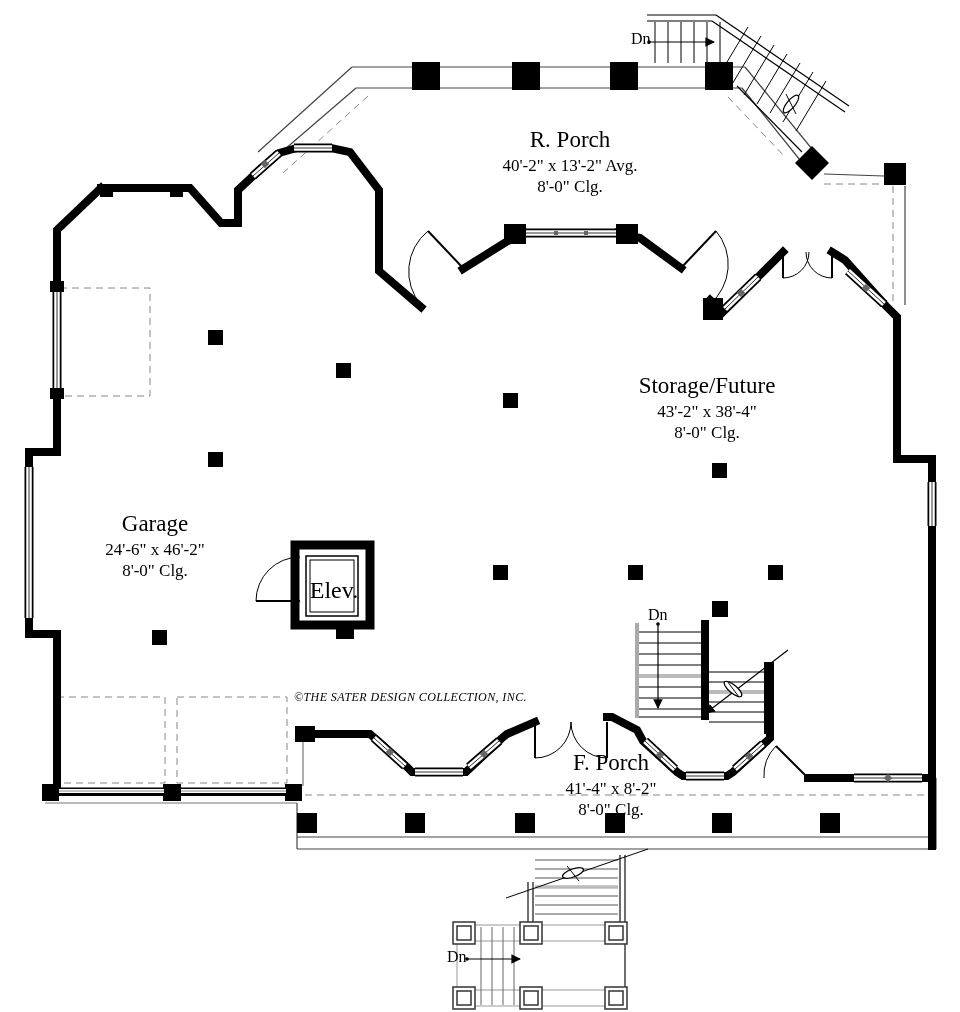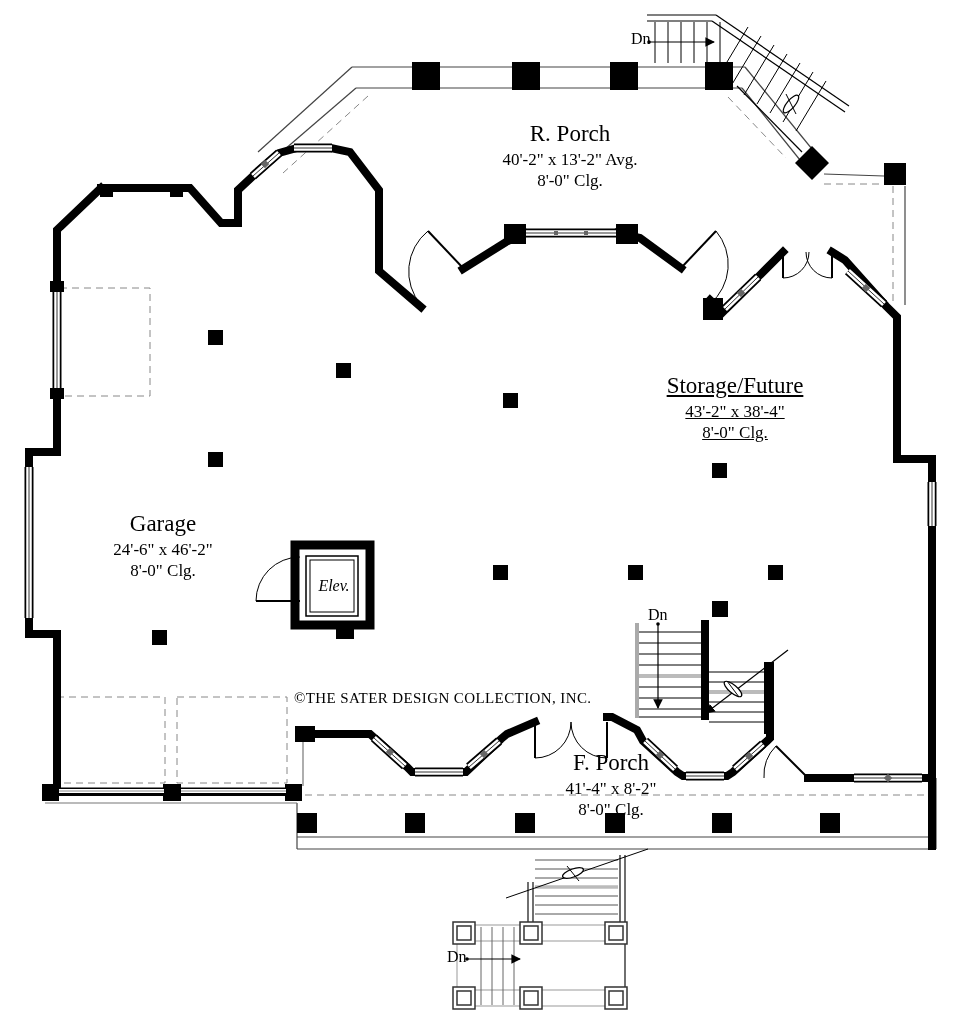--- a/index.html
+++ b/index.html
@@ -17,34 +17,34 @@
     text-align:center;
     transform:translateX(-50%);
     line-height:1.25;
     white-space:nowrap;
   }
   .room-title{font-size:23px;}
   .room-dim,.room-clg{font-size:17px;}
   .elev-label{
     position:absolute;
     transform:translateX(-50%);
-    font-size:16px;
+    font-size:24px;
     white-space:nowrap;
-    font-style:italic;
   }
   .dn{
     position:absolute;
     font-size:16px;
     white-space:nowrap;
   }
   .copyright{
     position:absolute;
-    font-size:15px;
+    font-size:12px;
     letter-spacing:.4px;
     white-space:nowrap;
+    font-style:italic;
   }
 </style>
 </head>
 <body>
 
 <div class="plan">
 
 <svg width="960" height="1012" viewBox="0 0 960 1012">
   <defs>
     <marker id="arr" viewBox="0 0 10 10" refX="9" refY="5" markerWidth="8" markerHeight="8" orient="auto-start-reverse">
@@ -389,33 +389,33 @@
       <rect x="605" y="987" width="22" height="22"></rect>
           <rect x="609" y="991" width="14" height="14"></rect>
     </g>
     <g>
       <circle cx="467" cy="959" r="1.8" fill="#000"></circle>
       <line x1="467" y1="959" x2="520" y2="959" stroke="#000" stroke-width="1.2" marker-end="url(#arr)"></line>
     </g>
   </g>
 </svg>
 
-  <div class="label" style="left:570px;top:120px;">
+  <div class="label" style="left:570px;top:126px;">
     <div class="room-title">R. Porch</div>
     <div class="room-dim">40'-2" x 13'-2" Avg.</div>
     <div class="room-clg">8'-0" Clg.</div>
   </div>
 
-  <div class="label" style="left:735px;top:372px;text-decoration:underline;">
+  <div class="label" style="left:707px;top:372px;">
     <div class="room-title">Storage/Future</div>
     <div class="room-dim">43'-2" x 38'-4"</div>
     <div class="room-clg">8'-0" Clg.</div>
   </div>
 
-  <div class="label" style="left:163px;top:510px;">
+  <div class="label" style="left:155px;top:510px;">
     <div class="room-title">Garage</div>
     <div class="room-dim">24'-6" x 46'-2"</div>
     <div class="room-clg">8'-0" Clg.</div>
   </div>
 
   <div class="label" style="left:563px;top:749px;margin-left:48px;">
     <div class="room-title">F. Porch</div>
     <div class="room-dim">41'-4" x 8'-2"</div>
     <div class="room-clg">8'-0" Clg.</div>
   </div>

